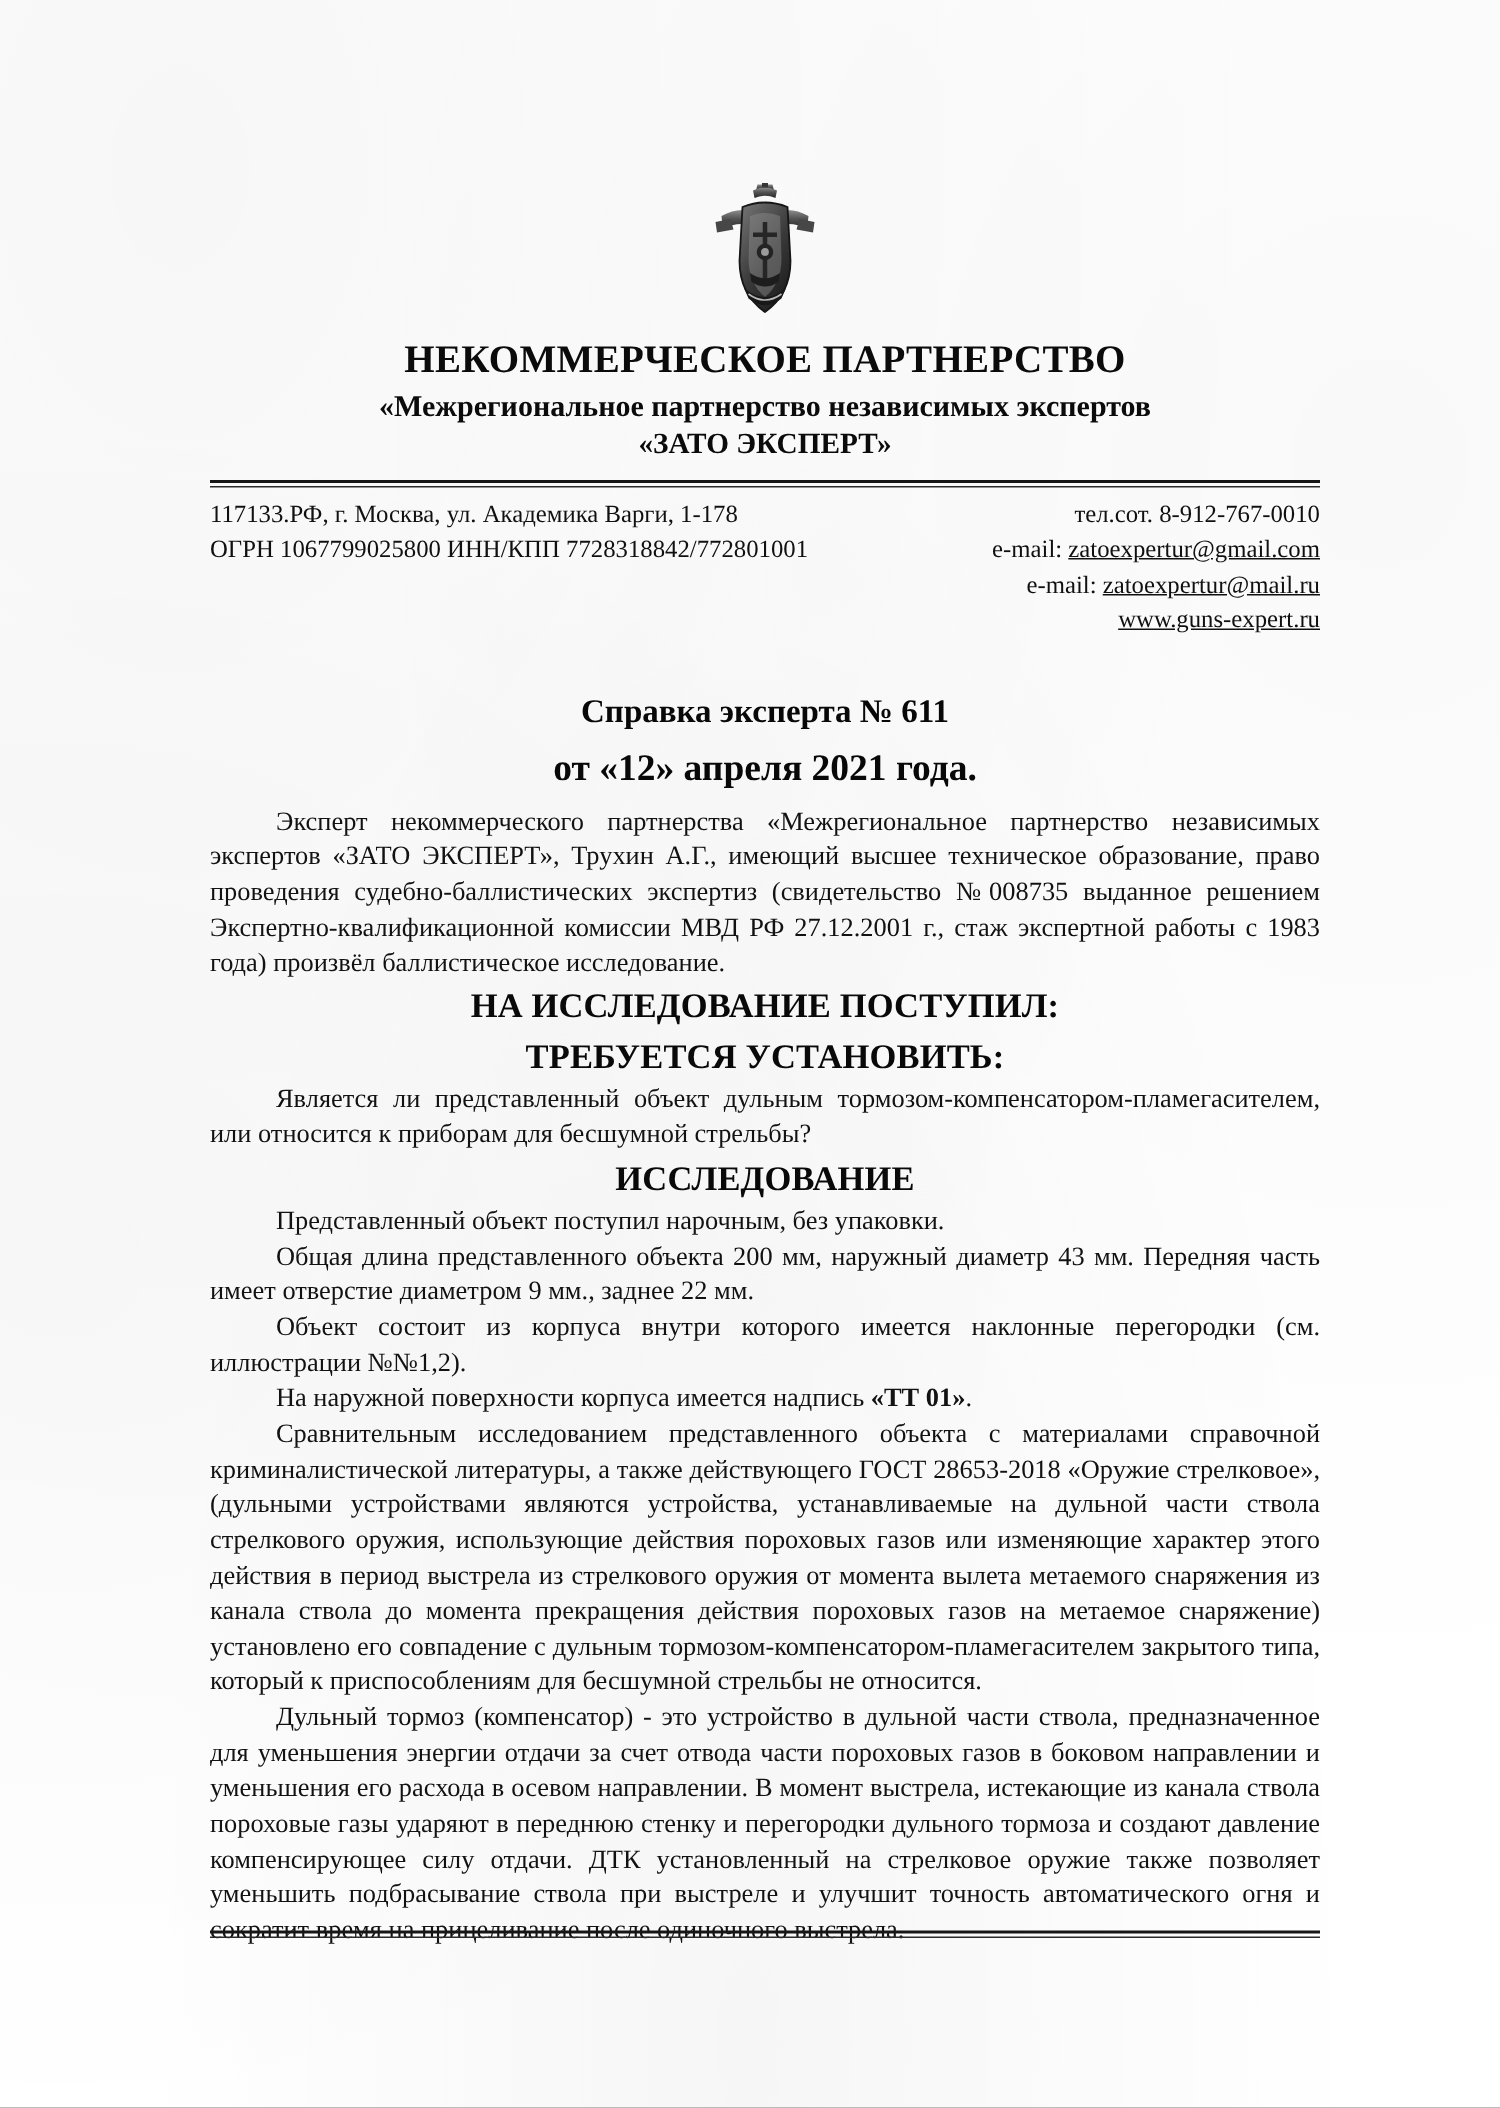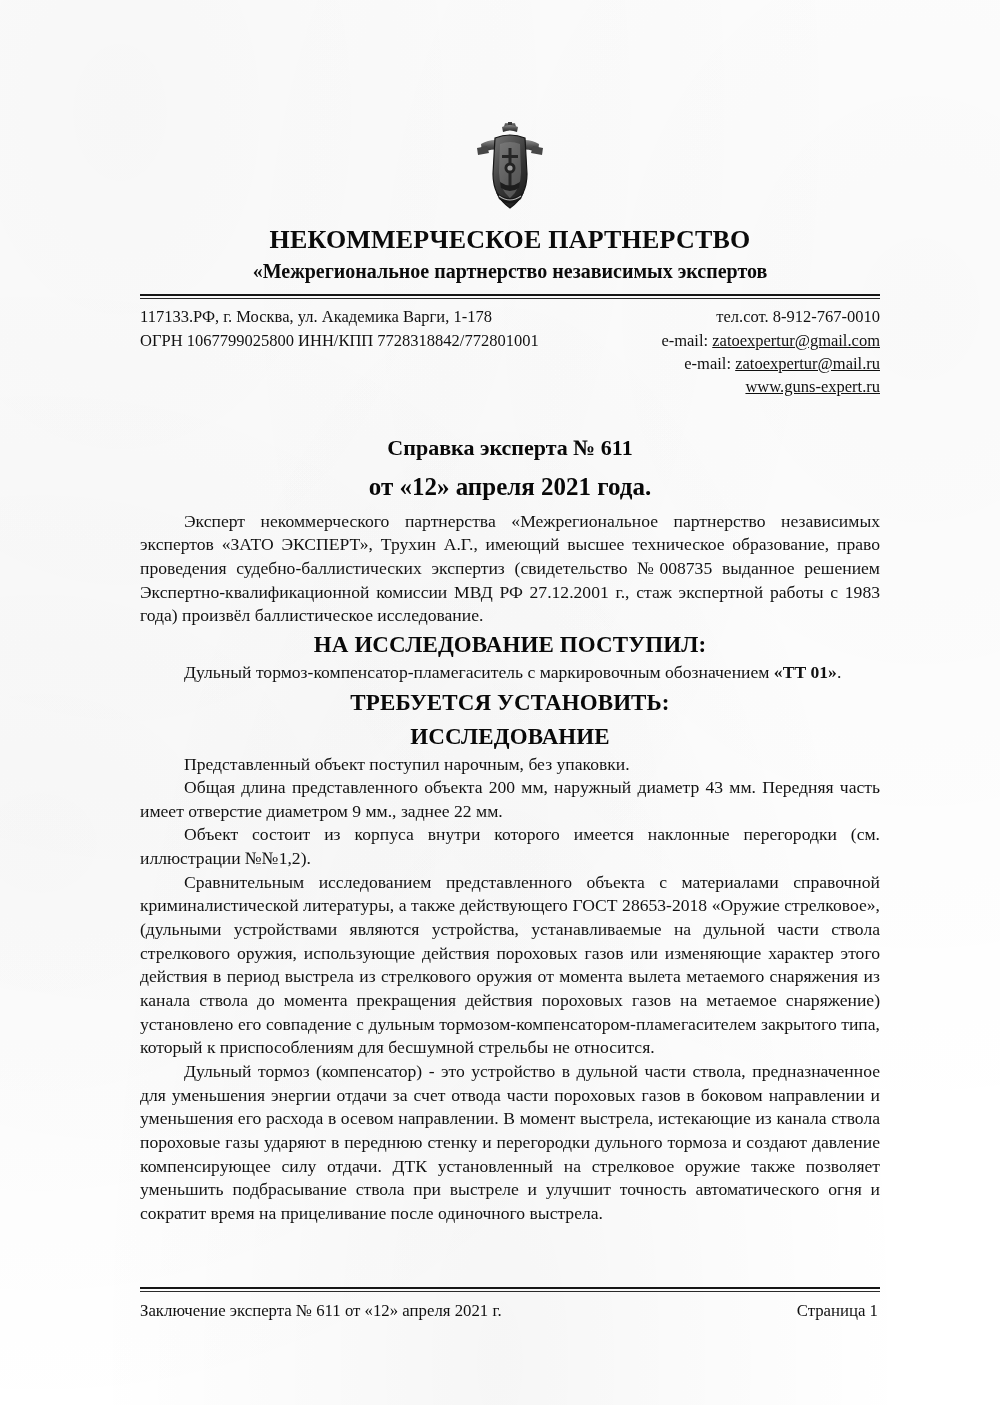--- a/index.html
+++ b/index.html
@@ -196,20 +196,21 @@
         <circle cx="38" cy="46" r="2.6" fill="#9a9a9a"></circle>
         <path d="M28 60 q10 7 20 0 l-1 6 q-9 6 -18 0 z" fill="#222222"></path>
 
         <path d="M24 70 q14 12 28 0 l-3 7 q-11 9 -22 0 z" fill="#1d1d1d"></path>
         <path d="M27 74 q11 8 22 0" stroke="#b6b6b6" stroke-width="1.1" fill="none"></path>
       </svg>
     </div>
 
     <div class="org-line1">НЕКОММЕРЧЕСКОЕ ПАРТНЕРСТВО</div>
     <div class="org-line2">«Межрегиональное партнерство независимых экспертов</div>
+    <div class="org-line3">«ЗАТО ЭКСПЕРТ»</div>
 
     <div class="rule-double"></div>
 
     <div class="contacts">
       <div class="contacts-left">
         <div class="ln">117133.РФ, г. Москва, ул. Академика Варги, 1-178</div>
         <div class="ln">ОГРН 1067799025800 ИНН/КПП 7728318842/772801001</div>
       </div>
       <div class="contacts-right">
         <div class="ln">тел.сот. 8-912-767-0010</div>
@@ -222,41 +223,38 @@
     <div class="doc-title">Справка эксперта № 611</div>
     <div class="doc-date">от «12» апреля 2021 года.</div>
 
     <div class="body">
 
       <p class="para">Эксперт некоммерческого партнерства «Межрегиональное партнерство независимых экспертов «ЗАТО ЭКСПЕРТ», Трухин А.Г., имеющий высшее техническое образование, право проведения судебно-баллистических экспертиз (свидетельство №008735 выданное решением Экспертно-квалификационной комиссии МВД РФ 27.12.2001 г., стаж экспертной работы с 1983 года) произвёл баллистическое исследование.</p>
 
       <div class="sp-2"></div>
       <h3 class="section">НА ИССЛЕДОВАНИЕ ПОСТУПИЛ:</h3>
 
-      <p class="para"><span>Дульный тормоз-компенсатор-пламегаситель с маркировочным обозначением </span><b class="bk">«ТТ 01»</b><span>.</span></p>
 
       <div class="sp-3"></div>
       <h3 class="section">ТРЕБУЕТСЯ УСТАНОВИТЬ:</h3>
 
+      <p class="para">Является ли представленный объект дульным тормозом-компенсатором-пламегасителем, или относится к приборам для бесшумной стрельбы?</p>
 
       <div class="sp-3"></div>
       <h3 class="section">ИССЛЕДОВАНИЕ</h3>
 
       <p class="para">Представленный объект поступил нарочным, без упаковки.</p>
       <p class="para">Общая длина представленного объекта 200 мм, наружный диаметр 43 мм. Передняя часть имеет отверстие диаметром 9 мм., заднее 22 мм.</p>
       <p class="para">Объект состоит из корпуса внутри которого имеется наклонные перегородки (см. иллюстрации №№1,2).</p>
 
+      <p class="para"><span>На наружной поверхности корпуса имеется надпись </span><b class="bk">«ТТ 01»</b><span>.</span></p>
 
       <p class="para">Сравнительным исследованием представленного объекта с материалами справочной криминалистической литературы, а также действующего ГОСТ 28653-2018 «Оружие стрелковое», (дульными устройствами являются устройства, устанавливаемые на дульной части ствола стрелкового оружия, использующие действия пороховых газов или изменяющие характер этого действия в период выстрела из стрелкового оружия от момента вылета метаемого снаряжения из канала ствола до момента прекращения действия пороховых газов на метаемое снаряжение) установлено его совпадение с дульным тормозом-компенсатором-пламегасителем закрытого типа, который к приспособлениям для бесшумной стрельбы не относится.</p>
       <p class="para">Дульный тормоз (компенсатор) - это устройство в дульной части ствола, предназначенное для уменьшения энергии отдачи за счет отвода части пороховых газов в боковом направлении и уменьшения его расхода в осевом направлении. В момент выстрела, истекающие из канала ствола пороховые газы ударяют в переднюю стенку и перегородки дульного тормоза и создают давление компенсирующее силу отдачи. ДТК установленный на стрелковое оружие также позволяет уменьшить подбрасывание ствола при выстреле и улучшит точность автоматического огня и сократит время на прицеливание после одиночного выстрела.</p>
 
     </div>
 
     <div class="footer-zone">
       <div class="rule-footer"></div>
-      <div class="footer-row">
-        <div>Заключение эксперта № 611 от «12» апреля 2021 г.</div>
-        <div class="footer-page">Страница 1</div>
-      </div>
     </div>
 
   </div>
 </div>
 
 </body></html>

